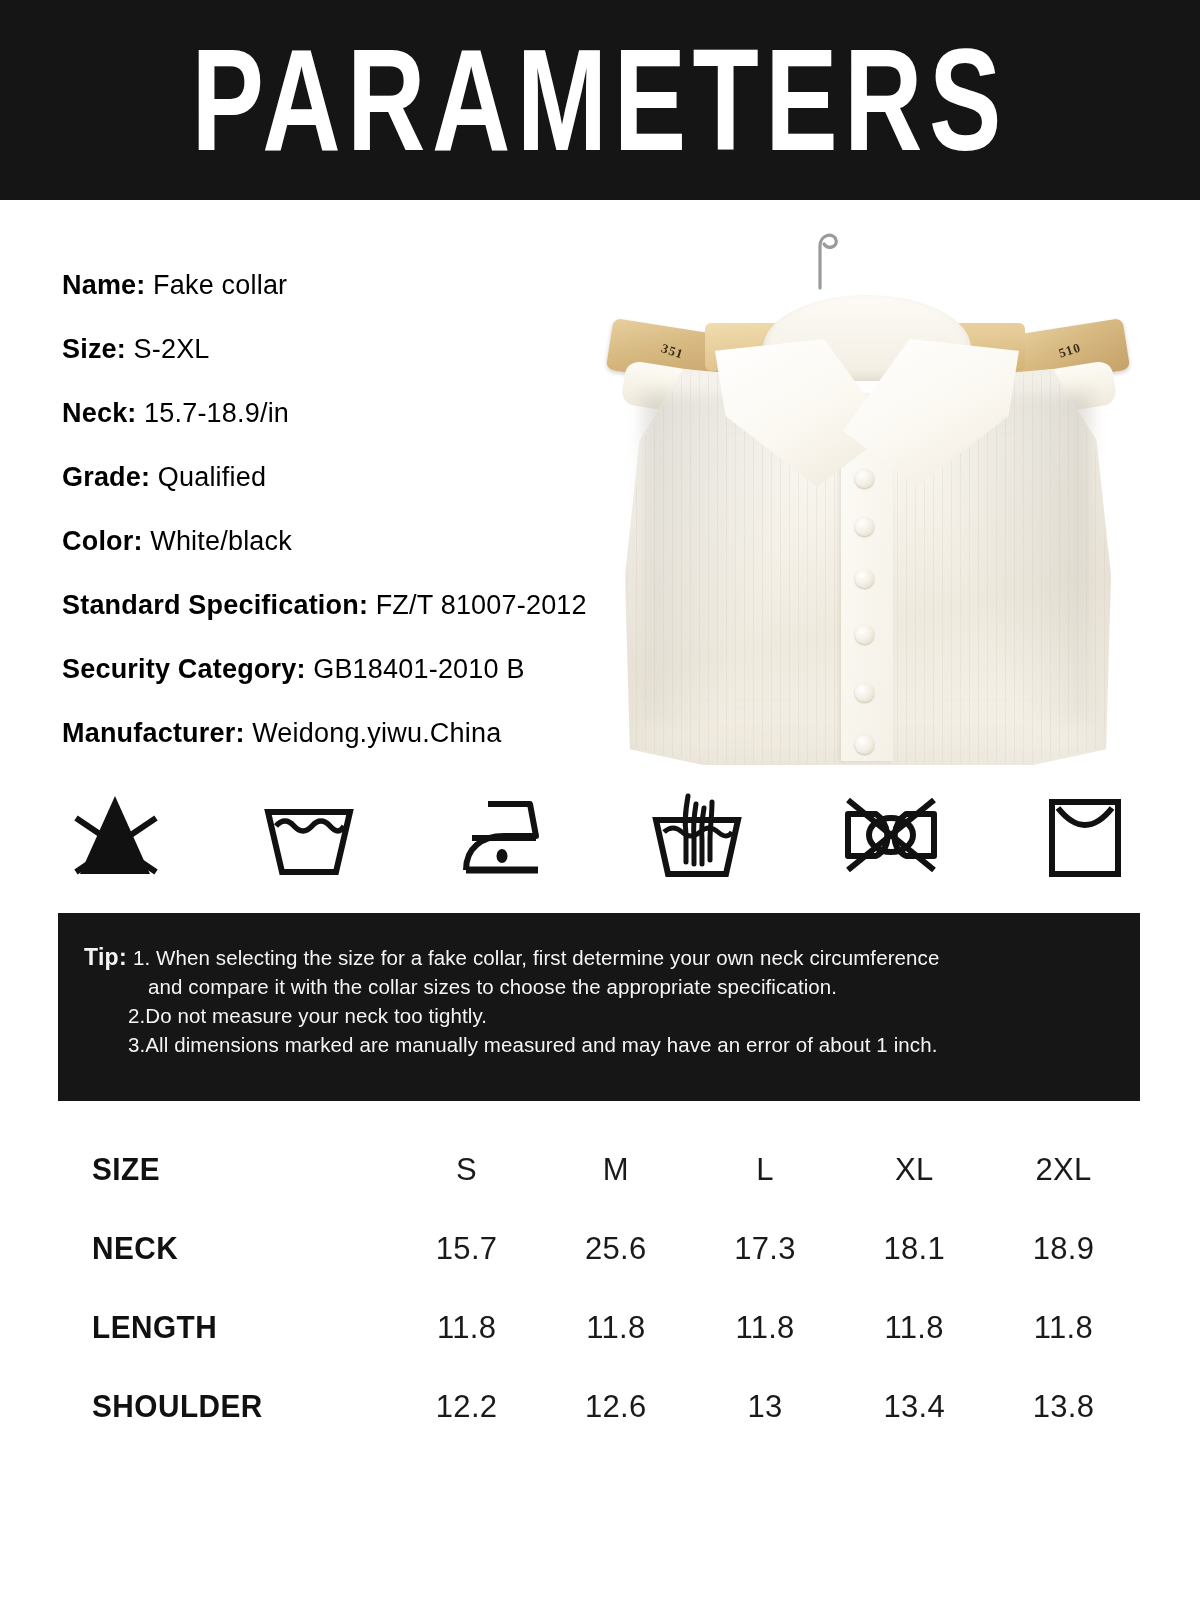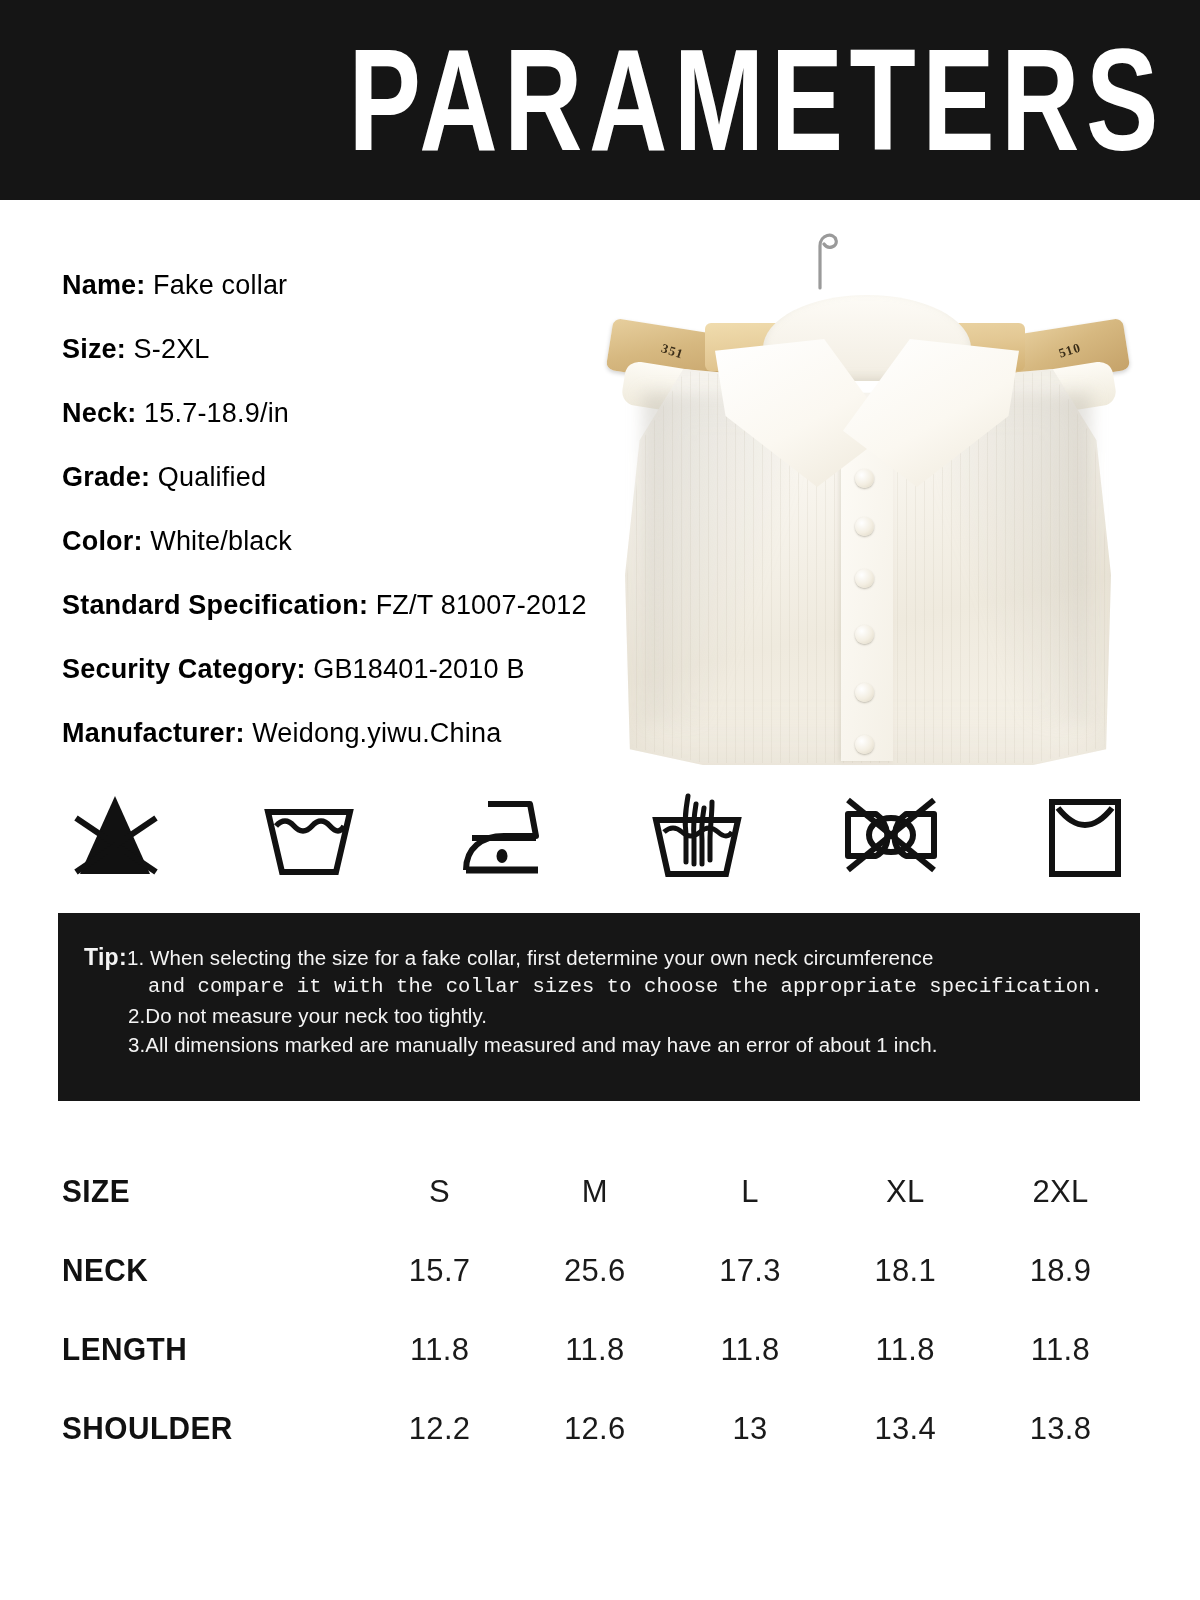--- a/index.html
+++ b/index.html
@@ -9,21 +9,21 @@
     font-family:"Liberation Sans", sans-serif;
     color:#111111;
     overflow:hidden;
   }
   .page { position:relative; width:1200px; height:1600px; background:#fff; }
 
   
   .header-banner {
     position:absolute; left:0; top:0; width:1200px; height:200px;
     background:#151515;
-    display:flex; align-items:center; justify-content:flex-end;
+    display:flex; align-items:center; justify-content:center;
   }
   .header-title {
     color:#ffffff;
     font-family:"Liberation Sans Narrow","Liberation Sans", sans-serif;
     font-weight:700;
     font-size:118px;
     line-height:1;
     letter-spacing:7px;
     transform:scaleX(0.92) scaleY(1.22);
     transform-origin:center center;
@@ -150,31 +150,31 @@
   }
   .tip-line {
     font-family:"Liberation Sans Narrow","Liberation Sans", sans-serif;
     font-size:20.5px;
     line-height:29px;
     letter-spacing:0.1px;
     white-space:nowrap;
     color:#f4f4f4;
   }
   .tip-head {
-    font-weight:700; font-size:23px; letter-spacing:0.3px; 
-  }
-  .tip-indent { padding-left:64px;font-family:Liberation Mono, monospace; }
+    font-weight:700; font-size:23px; letter-spacing:0.3px; margin-right:6px;
+  }
+  .tip-indent { padding-left:64px; }
   .tip-indent2 { padding-left:44px; }
 
   
   .size-table {
     position:absolute; left:62px; top:1152px; width:1076px;
   }
   .st-row {
-    display:flex; align-items:center; height:79px;
+    display:flex; height:79px;margin-left:30px;
   }
   .st-label {
     width:300px;
     font-family:"Liberation Sans Narrow","Liberation Sans", sans-serif;
     font-weight:700;
     font-size:31px;
     letter-spacing:0.5px;
     transform:scaleX(0.96);
     transform-origin:left center;
     color:#111;

